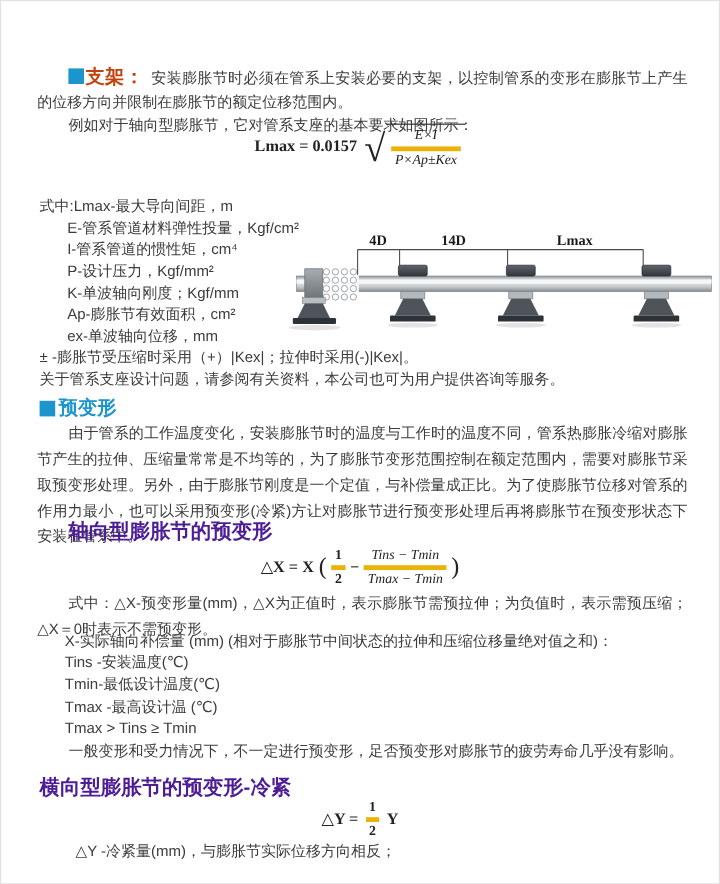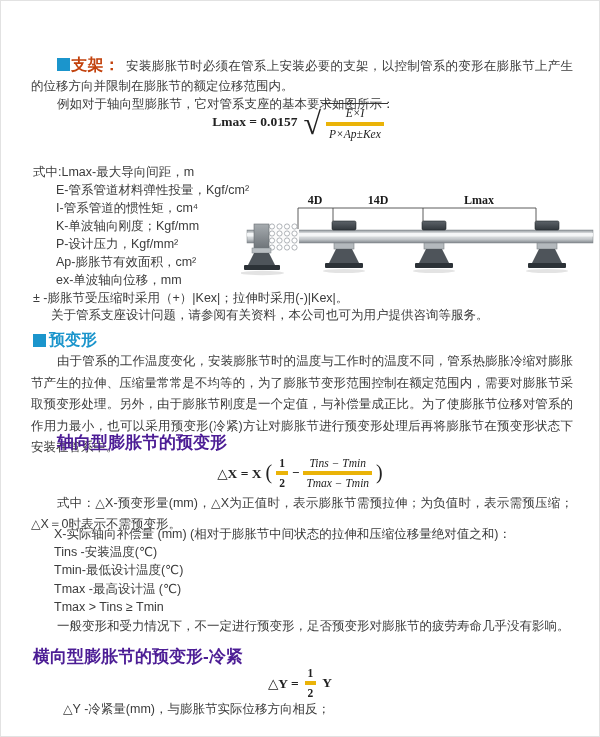--- a/index.html
+++ b/index.html
@@ -49,21 +49,21 @@
   .frac.it{font-style:italic;}
   .frac.fb{font-weight:bold;}
   .paren{font-size:20px;font-weight:400;transform:translateY(-1px);}
   .op{font-size:13px;font-weight:bold;}
   .formula2{top:454px;height:36px;gap:4px;}
   .formula3{top:666px;height:32px;gap:6px;}
   
   .defs{position:absolute;top:162px;left:32px;right:20px;font-size:12.5px;}
   .def-line{height:18px;line-height:18px;white-space:nowrap;}
   .ind-b{margin-left:23px;}
-  .ind-c{margin-left:18px;white-space:normal;font-family:Liberation Mono, monospace;}
+  .ind-c{white-space:normal;}
   
   .diagram{position:absolute;left:240px;top:189px;}
   .dim{font-family:"Liberation Serif","DejaVu Serif",serif;font-size:12px;font-weight:bold;fill:#1a1a1a;}
   
   .sec-h{position:absolute;top:329px;left:32px;margin:0;font-size:16px;font-weight:bold;color:#1b95cc;display:flex;align-items:center;gap:2px;}
   .p-predeform{top:350px;text-indent:26px;line-height:21.5px;}
   .sub-h{position:absolute;margin:0;font-size:17px;font-weight:bold;color:#4c1d95;}
   .sub-axial{top:430px;left:56px;}
   .sub-lateral{top:644px;left:32px;}
   .p-explain{top:492px;text-indent:26px;line-height:21px;}
@@ -90,22 +90,22 @@
         <span class="num">E×I</span>
         <span class="den">P×Ap±Kex</span>
       </span>
     </span>
   </div>
 
   <div class="defs">
     <div class="def-line">式中:Lmax-最大导向间距，m</div>
     <div class="def-line ind-b">E-管系管道材料弹性投量，Kgf/cm²</div>
     <div class="def-line ind-b">I-管系管道的惯性矩，cm⁴</div>
+    <div class="def-line ind-b">P-设计压力，Kgf/mm²</div>
     <div class="def-line ind-b">K-单波轴向刚度；Kgf/mm</div>
-    <div class="def-line ind-b">P-设计压力，Kgf/mm²</div>
     <div class="def-line ind-b">Ap-膨胀节有效面积，cm²</div>
     <div class="def-line ind-b">ex-单波轴向位移，mm</div>
     <div class="def-line">± -膨胀节受压缩时采用（+）|Kex|；拉伸时采用(-)|Kex|。</div>
     <div class="def-line ind-c">关于管系支座设计问题，请参阅有关资料，本公司也可为用户提供咨询等服务。</div>
   </div>
 
   <svg class="diagram" viewBox="0 0 356 96" width="356" height="96">
     <defs>
       <linearGradient id="pipeG" x1="0" y1="0" x2="0" y2="1">
         <stop offset="0" stop-color="#8f959a"></stop>

